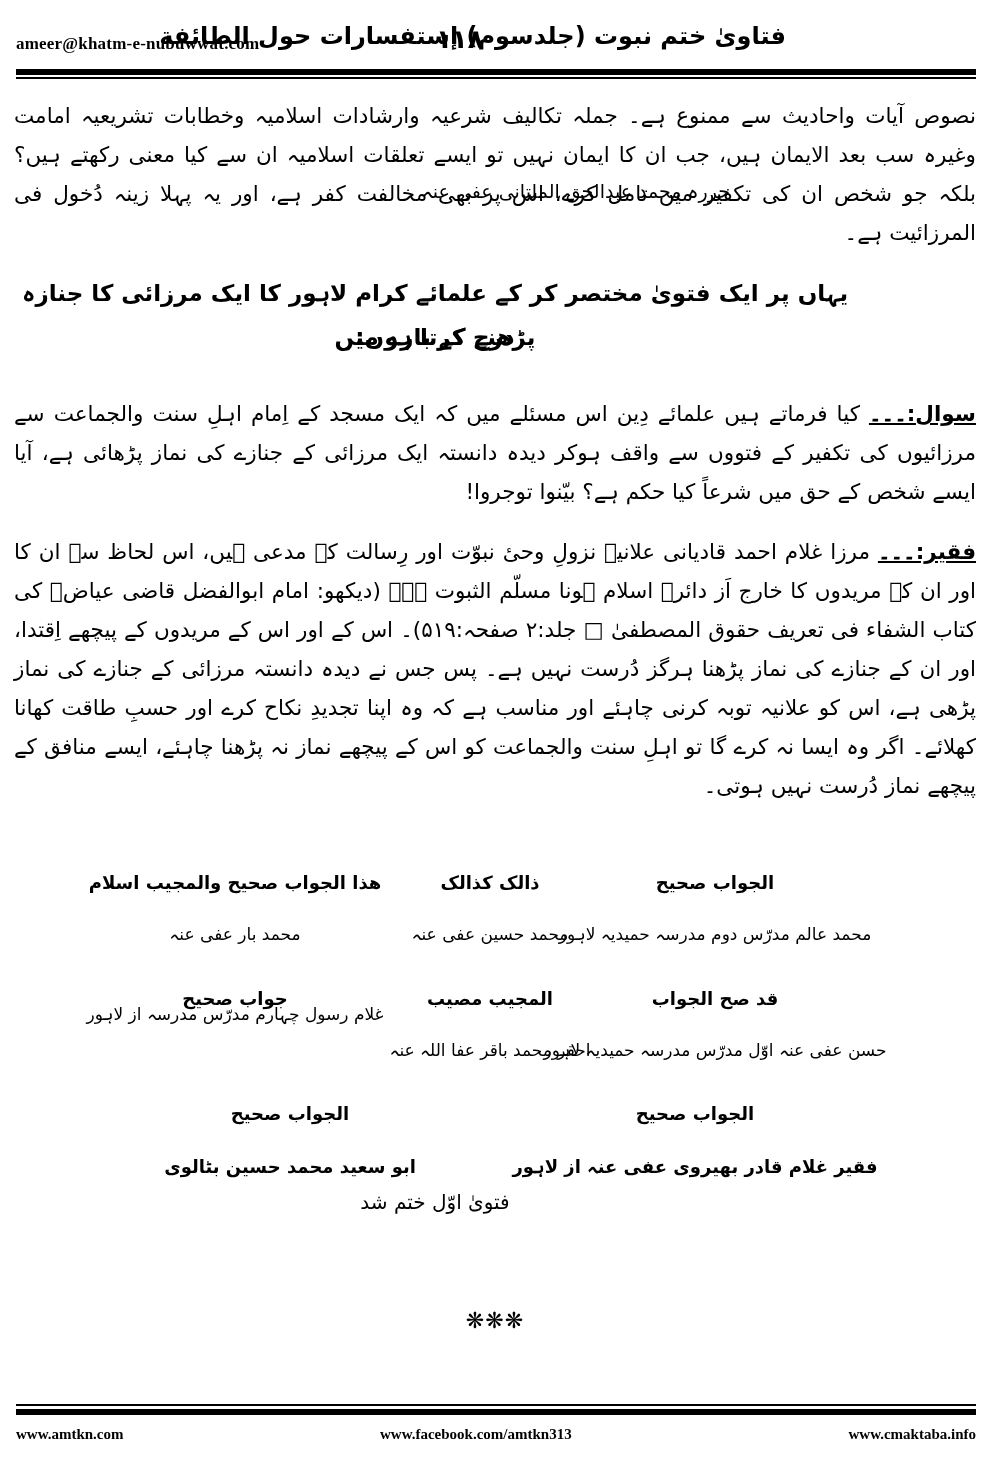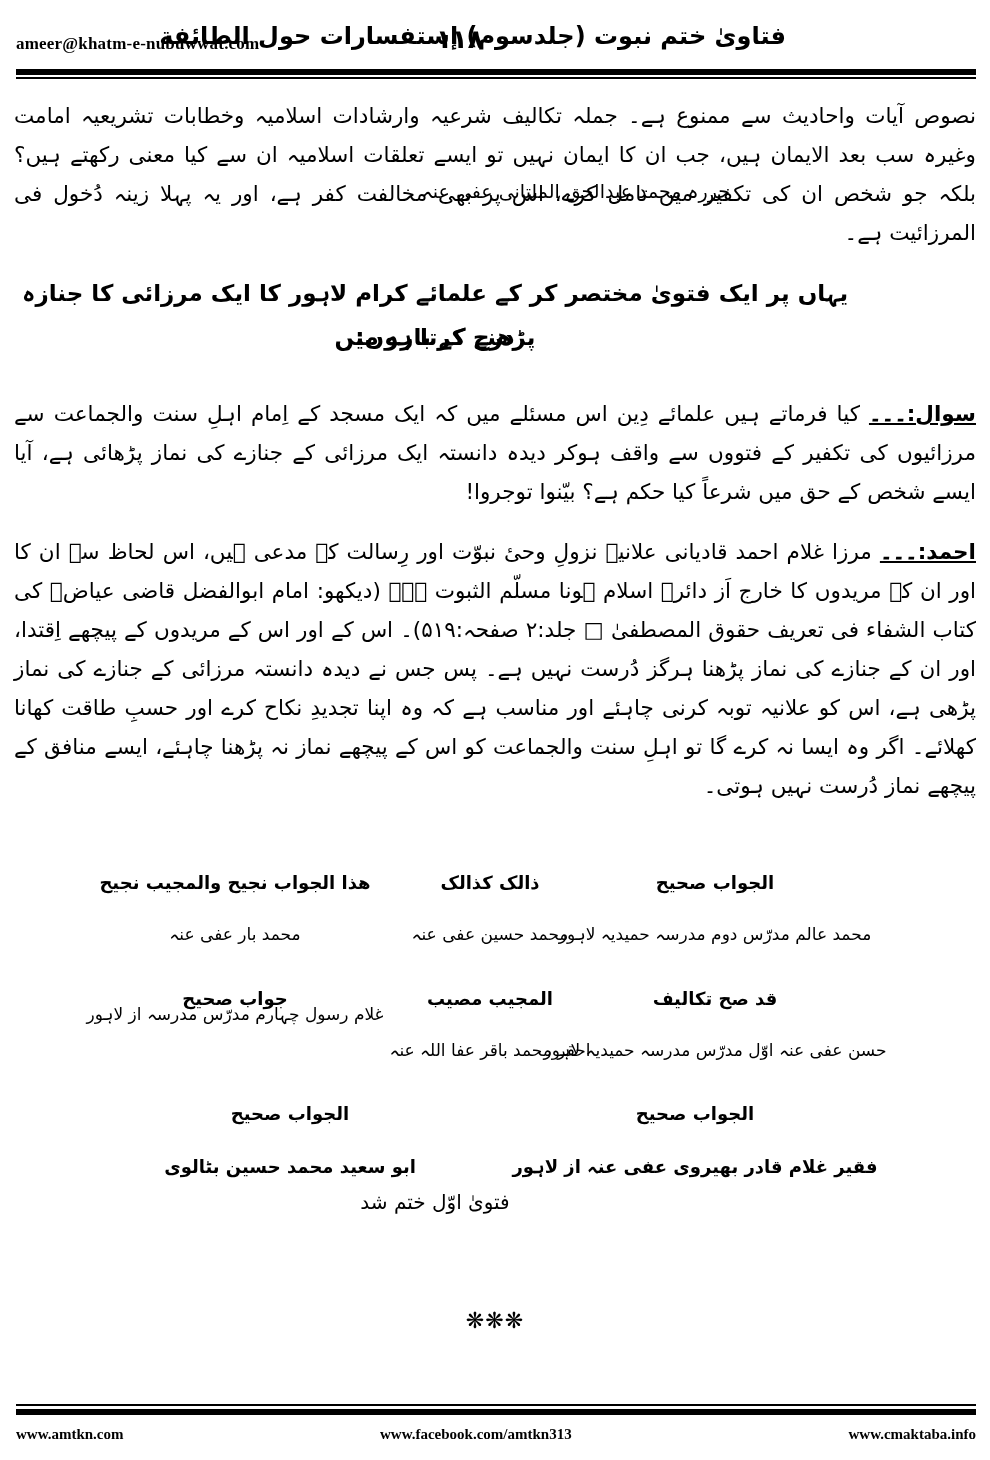--- a/index.html
+++ b/index.html
@@ -51,32 +51,32 @@
 
 <div class="centered intro" style="top:271px;">یہاں پر ایک فتویٰ مختصر کر کے علمائے کرام لاہور کا ایک مرزائی کا جنازہ پڑھنے کے بارے میں</div>
 <div class="centered intro" style="top:315px;">درج کرتا ہوں:</div>
 
 <div class="para" style="top:394px;">
   <span class="lbl">سوال:۔۔۔</span>
   <span>کیا فرماتے ہیں علمائے دِین اس مسئلے میں کہ ایک مسجد کے اِمام اہلِ سنت والجماعت سے مرزائیوں کی تکفیر کے فتووں سے واقف ہوکر دیدہ دانستہ ایک مرزائی کے جنازے کی نماز پڑھائی ہے، آیا ایسے شخص کے حق میں شرعاً کیا حکم ہے؟ بیّنوا توجروا!</span>
 </div>
 
 <div class="para" style="top:532px;">
-  <span class="lbl">احمد:۔۔۔</span>
+  <span class="lbl">فقیر:۔۔۔</span>
   <span>مرزا غلام احمد قادیانی علانیہ نزولِ وحیٔ نبوّت اور رِسالت کے مدعی ہیں، اس لحاظ سے ان کا اور ان کے مریدوں کا خارج اَز دائرۂ اسلام ہونا مسلّم الثبوت ہے۔ (دیکھو: امام ابوالفضل قاضی عیاضؒ کی کتاب الشفاء فی تعریف حقوق المصطفیٰ □ جلد:۲ صفحہ:۵۱۹)۔ اس کے اور اس کے مریدوں کے پیچھے اِقتدا، اور ان کے جنازے کی نماز پڑھنا ہرگز دُرست نہیں ہے۔ پس جس نے دیدہ دانستہ مرزائی کے جنازے کی نماز پڑھی ہے، اس کو علانیہ توبہ کرنی چاہئے اور مناسب ہے کہ وہ اپنا تجدیدِ نکاح کرے اور حسبِ طاقت کھانا کھلائے۔ اگر وہ ایسا نہ کرے گا تو اہلِ سنت والجماعت کو اس کے پیچھے نماز نہ پڑھنا چاہئے، ایسے منافق کے پیچھے نماز دُرست نہیں ہوتی۔</span>
 </div>
 
 <div class="sig sig-h" style="right:275px; top:872px;">الجواب صحیح</div>
 <div class="sig sig-n" style="right:275px; top:924px;">محمد عالم مدرّس دوم مدرسہ حمیدیہ لاہور</div>
 <div class="sig sig-h" style="right:500px; top:872px;">ذالک کذالک</div>
 <div class="sig sig-n" style="right:500px; top:924px;">محمد حسین عفی عنہ</div>
-<div class="sig sig-h" style="right:755px; top:872px;">ھذا الجواب نجیح والمجیب نجیح</div>
+<div class="sig sig-h" style="right:755px; top:872px;">ھذا الجواب صحیح والمجیب اسلام</div>
 <div class="sig sig-n" style="right:755px; top:924px;">محمد بار عفی عنہ</div>
 
-<div class="sig sig-h" style="right:275px; top:988px;">قد صح تکالیف</div>
+<div class="sig sig-h" style="right:275px; top:988px;">قد صح الجواب</div>
 <div class="sig sig-n" style="right:275px; top:1040px;">حسن عفی عنہ اوّل مدرّس مدرسہ حمیدیہ لاہور</div>
 <div class="sig sig-h" style="right:500px; top:988px;">المجیب مصیب</div>
 <div class="sig sig-n" style="right:500px; top:1040px;">احقر محمد باقر عفا اللہ عنہ</div>
 <div class="sig sig-h" style="right:755px; top:988px;">جواب صحیح</div>
 <div class="sig sig-n" style="right:755px; top:1004px;">غلام رسول چہارم مدرّس مدرسہ از لاہور</div>
 
 <div class="sig sig-h" style="right:295px; top:1103px;">الجواب صحیح</div>
 <div class="sig sig-h" style="right:295px; top:1156px;">فقیر غلام قادر بھیروی عفی عنہ از لاہور</div>
 <div class="sig sig-h" style="right:700px; top:1103px;">الجواب صحیح</div>
 <div class="sig sig-h" style="right:700px; top:1156px;">ابو سعید محمد حسین بٹالوی</div>

